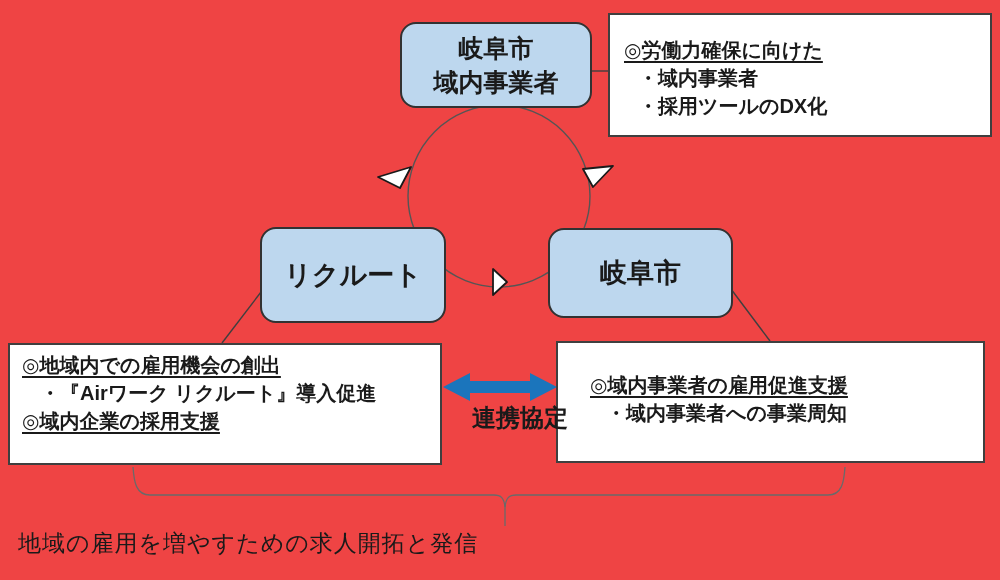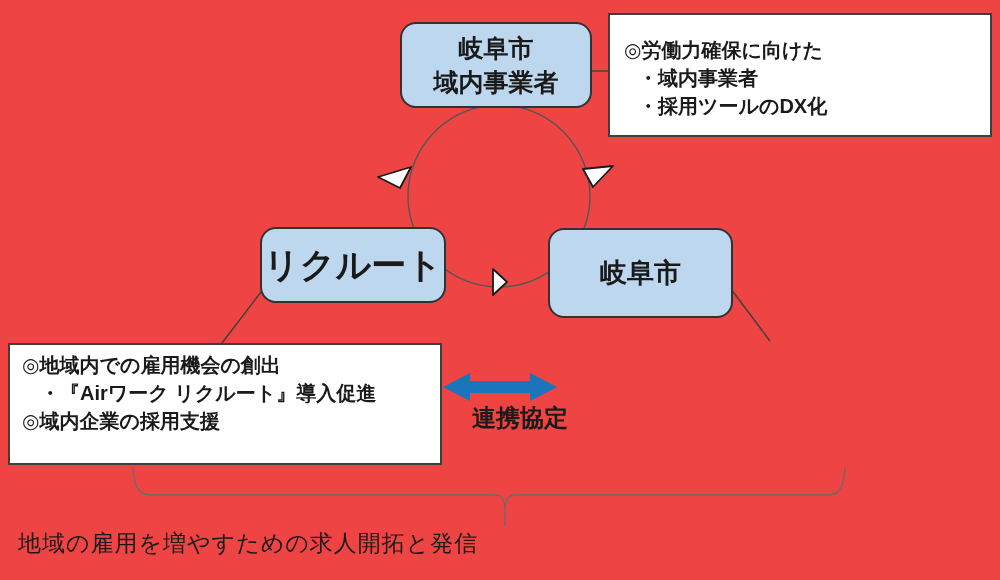--- a/index.html
+++ b/index.html
@@ -17,33 +17,33 @@
     position:absolute;
     background:#BDD7EE;
     border:2.5px solid #323232;
     border-radius:16px;
     display:flex;flex-direction:column;align-items:center;justify-content:center;
     font-weight:bold;color:#1a1a1a;
     box-sizing:border-box;
     text-align:center;
   }
   .node-top{left:400px;top:22px;width:192px;height:86px;font-size:25px;line-height:34px;}
-  .node-left{left:260px;top:227px;width:186px;height:76px;font-size:35px;}
+  .node-left{left:260px;top:227px;width:186px;height:96px;font-size:27px;}
   .node-right{left:548px;top:228px;width:185px;height:90px;font-size:27px;}
 
   
   .wbox{
     position:absolute;
     background:#ffffff;
     border:2px solid #3f3f3f;
     box-sizing:border-box;
     font-weight:bold;color:#1a1a1a;
     font-size:20px;line-height:28px;
   }
-  .wbox .underline{text-decoration-thickness:1.5px;text-underline-offset:4px;}
+  .wbox .underline{text-decoration:underline;text-decoration-thickness:1.5px;text-underline-offset:4px;}
   .box-topright{left:608px;top:13px;width:384px;height:124px;padding:21px 8px 0 14px;}
   .box-topright .item{margin-left:14px;}
   .box-bottomleft{left:8px;top:343px;width:434px;height:122px;padding:6px 6px 12px 12px;}
   .box-bottomleft .item1{margin-left:18px;}
   .box-bottomleft .item2{margin-left:40px;}
   .box-bottomright{left:556px;top:341px;width:429px;height:122px;padding:28px 6px 0 32px;}
   .box-bottomright .item{margin-left:16px;}
 
   .partnership-label{
     position:absolute;left:458px;top:402px;width:124px;
@@ -98,18 +98,22 @@
     <div class="item">・域内事業者</div>
     <div class="item">・採用ツールのDX化</div>
   </div>
 
   <div class="wbox box-bottomleft">
     <div class="underline">◎地域内での雇用機会の創出</div>
     <div class="item1">・『Airワーク リクルート』導入促進</div>
     <div class="underline">◎域内企業の採用支援</div>
   </div>
 
+  <div class="wbox box-bottomright">
+    <div class="underline">◎域内事業者の雇用促進支援</div>
+    <div class="item">・域内事業者への事業周知</div>
+  </div>
 
   <div class="partnership-label">連携協定</div>
 
   <div class="caption">地域の雇用を増やすための求人開拓と発信</div>
 
 </div>
 
 </body></html>

